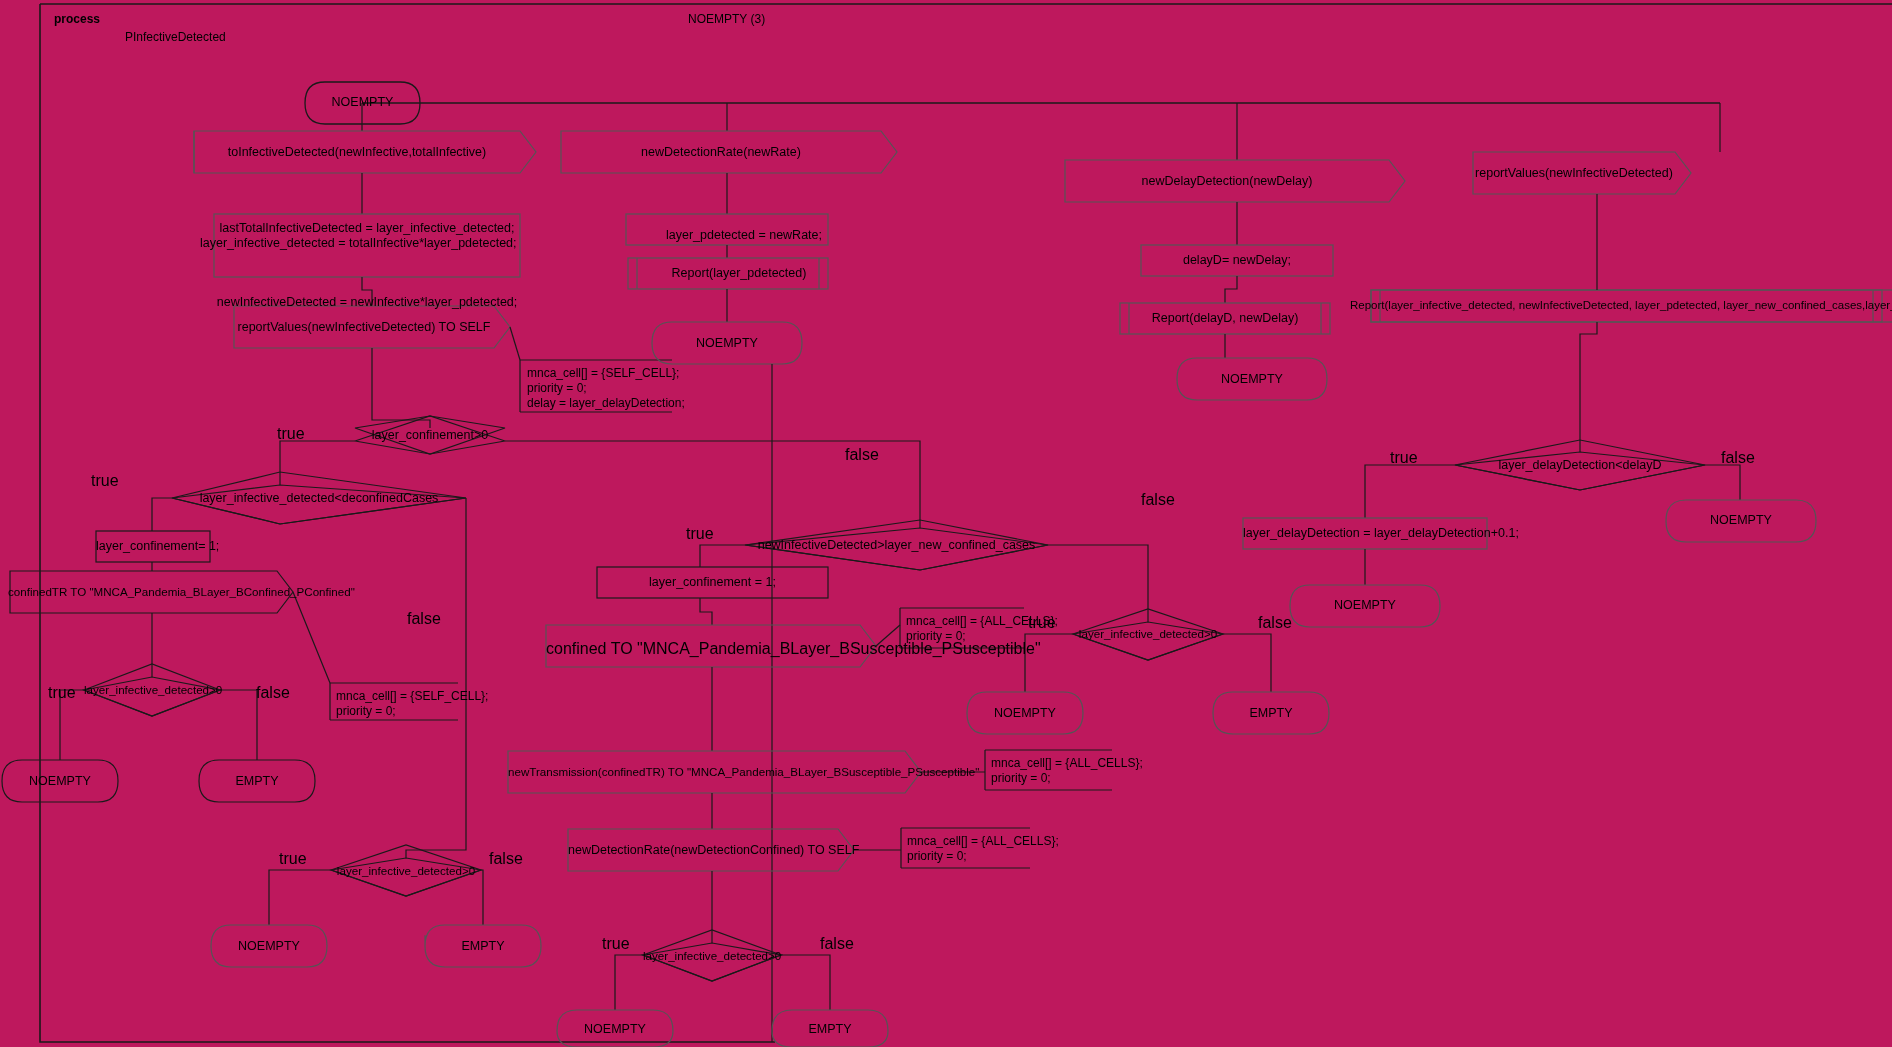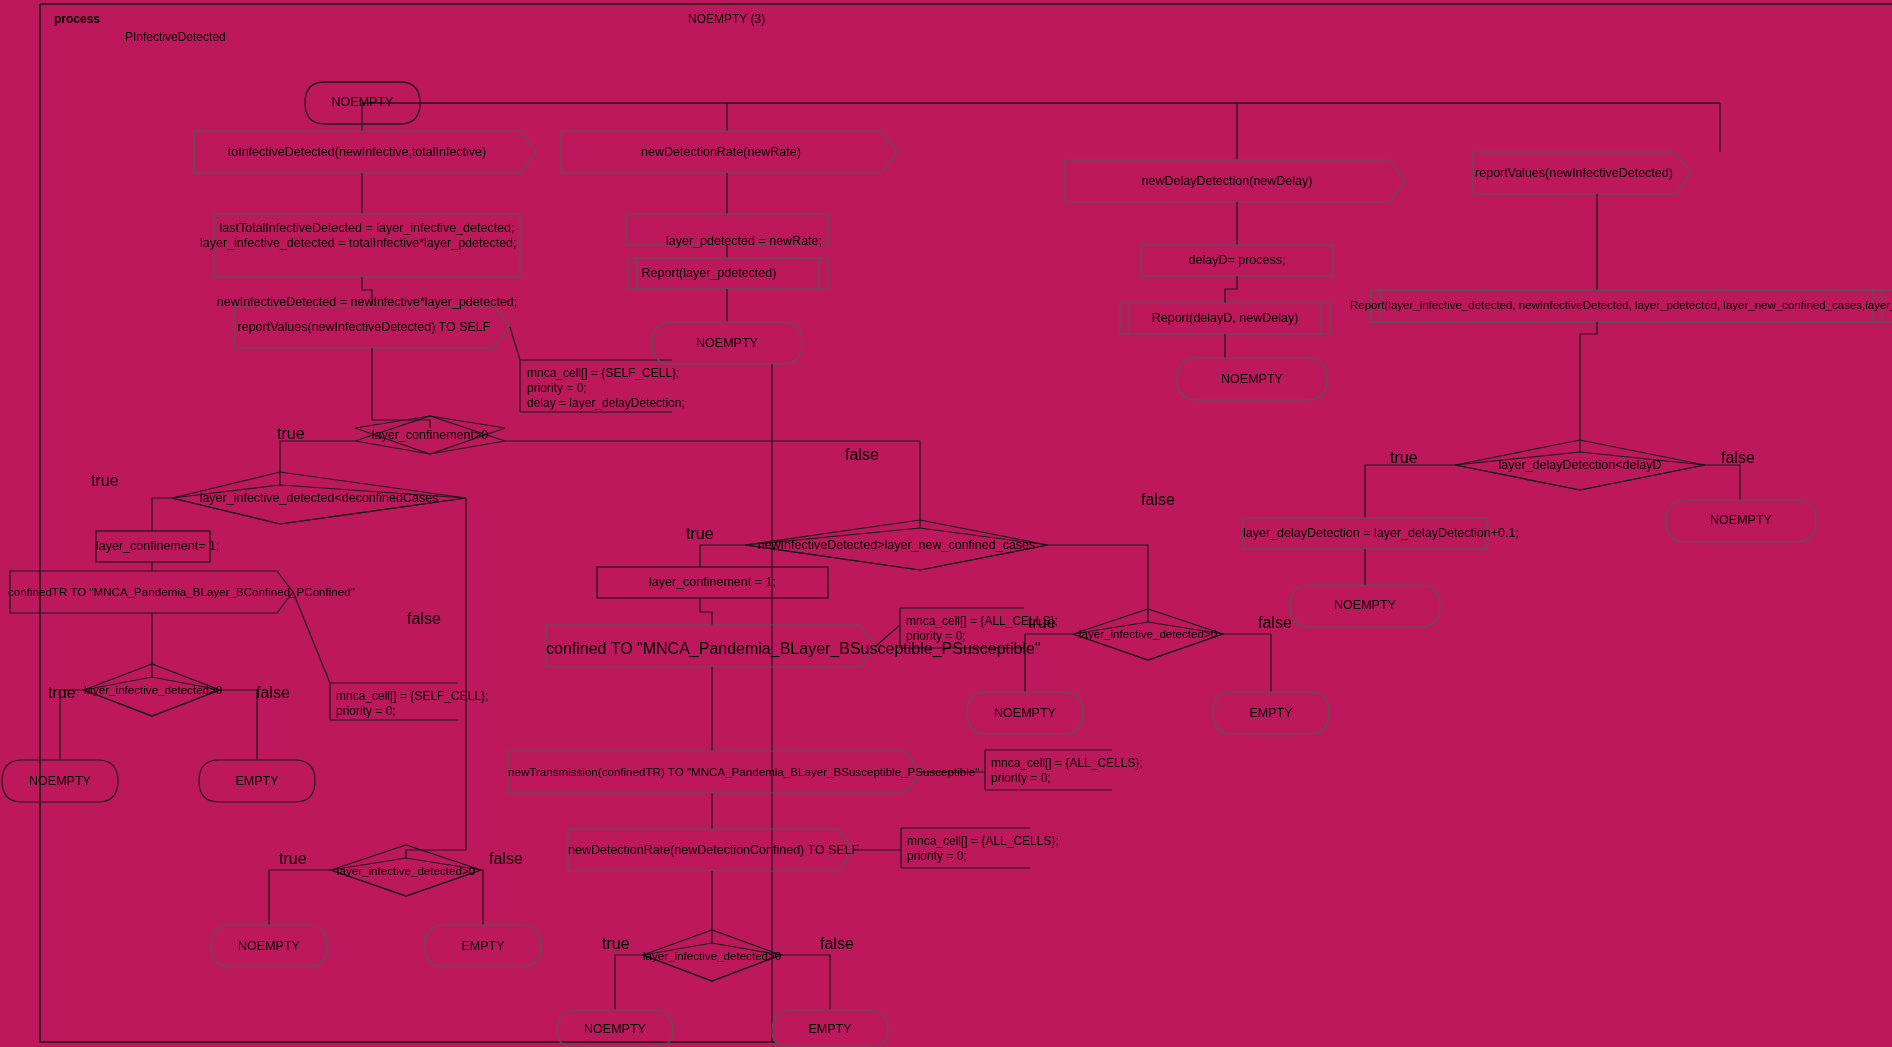--- a/index.html
+++ b/index.html
@@ -209,26 +209,26 @@
   <div class="lbl node-text" style="left:194px; top:145px; width:326px;">toInfectiveDetected(newInfective,totalInfective)</div>
   <div class="lbl node-text" style="left:214px; top:221px; width:306px;">lastTotalInfectiveDetected = layer_infective_detected;</div>
   <div class="lbl node-text" style="left:200px; top:236px; width:278px;">layer_infective_detected = totalInfective*layer_pdetected;</div>
   <div class="lbl node-text" style="left:214px; top:251px; width:306px;margin-top:44px;">newInfectiveDetected = newInfective*layer_pdetected;</div>
   <div class="lbl node-text" style="left:234px; top:320px; width:260px;">reportValues(newInfectiveDetected)  TO SELF</div>
   <div class="lbl cmt" style="left:527px; top:365px;">mnca_cell[] = {SELF_CELL};</div>
   <div class="lbl cmt" style="left:527px; top:380px;">priority = 0;</div>
   <div class="lbl cmt" style="left:527px; top:395px;">delay = layer_delayDetection;</div>
 
   <div class="lbl node-text" style="left:561px; top:145px; width:320px;">newDetectionRate(newRate)</div>
-  <div class="lbl node-text" style="left:626px; top:234px; width:236px;">layer_pdetected = newRate;</div>
-  <div class="lbl node-text" style="left:637px; top:266px; width:144px;">Report(layer_pdetected)</div>
+  <div class="lbl node-text" style="left:626px; top:228px; width:236px;">layer_pdetected = newRate;</div>
+  <div class="lbl node-text" style="left:637px; top:266px; width:144px;padding-left:30px;">Report(layer_pdetected)</div>
   <div class="lbl node-text" style="left:652px; top:336px; width:150px;">NOEMPTY</div>
 
   <div class="lbl node-text" style="left:1065px; top:174px; width:324px;text-align:center;">newDelayDetection(newDelay)</div>
-  <div class="lbl node-text" style="left:1141px; top:253px; width:192px;">delayD= process;</div>
+  <div class="lbl node-text" style="left:1141px; top:253px; width:192px;">delayD= newDelay;</div>
   <div class="lbl node-text" style="left:1129px; top:311px; width:192px;">Report(delayD, newDelay)</div>
   <div class="lbl node-text" style="left:1177px; top:372px; width:150px;">NOEMPTY</div>
 
   <div class="lbl node-text" style="left:1473px; top:166px; width:202px;">reportValues(newInfectiveDetected)</div>
   <div class="lbl node-text" style="left:1350px; top:298px; width:520px; text-align:left; font-size:11.5px;">Report(layer_infective_detected, newInfectiveDetected, layer_pdetected, layer_new_confined_cases,layer_delayDetection,delayD)</div>
   <div class="lbl node-text" style="left:1455px; top:458px; width:250px;">layer_delayDetection&lt;delayD</div>
   <div class="lbl flag" style="left:1390px; top:448px;">true</div>
   <div class="lbl flag" style="left:1721px; top:448px;">false</div>
   <div class="lbl node-text" style="left:1243px; top:526px; width:244px;">layer_delayDetection = layer_delayDetection+0.1;</div>
   <div class="lbl node-text" style="left:1290px; top:598px; width:150px;">NOEMPTY</div>

